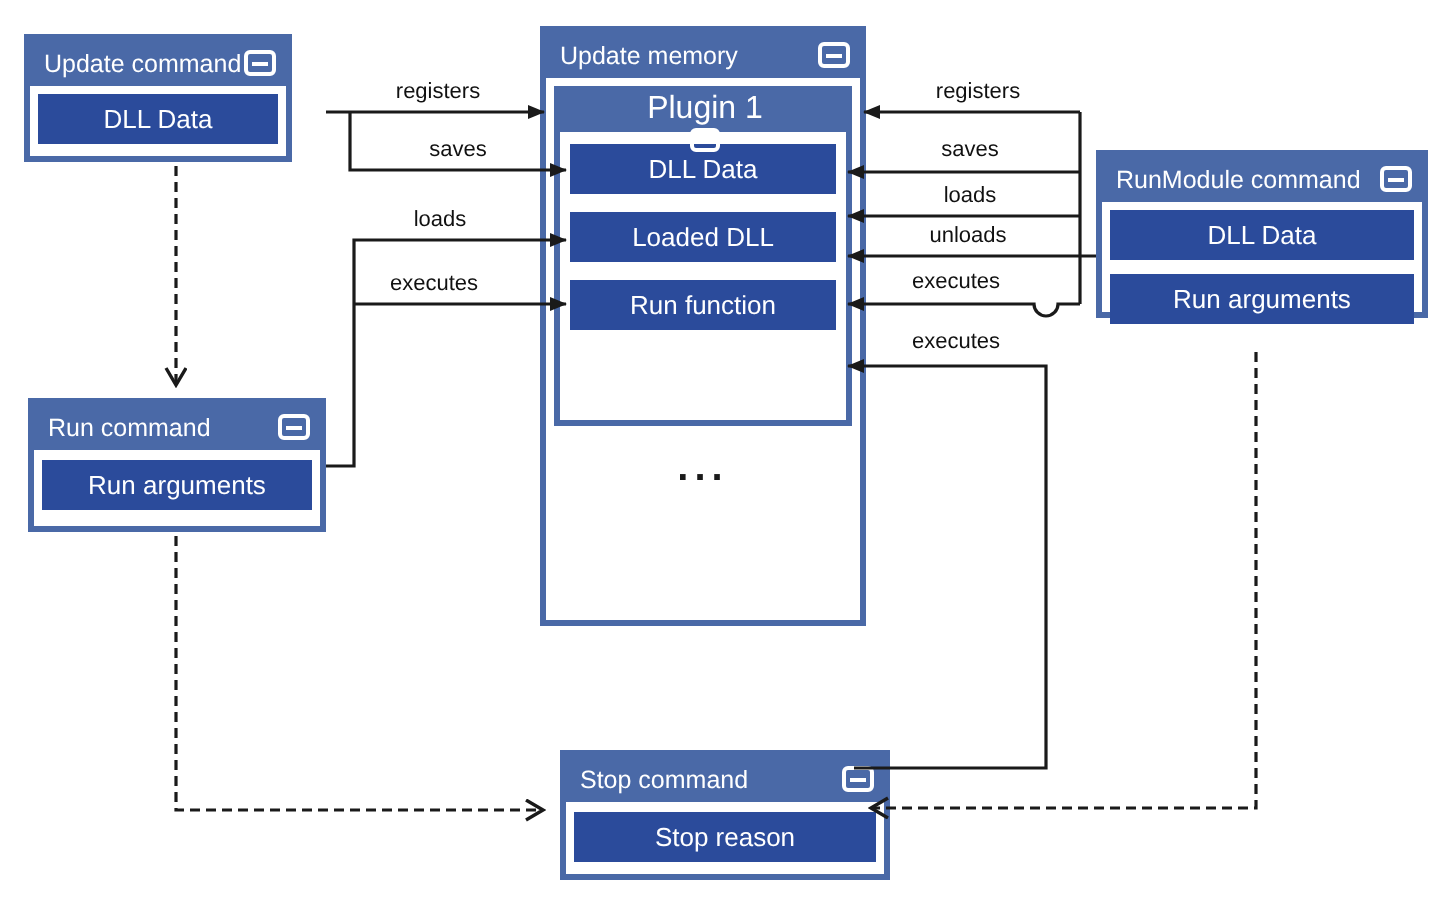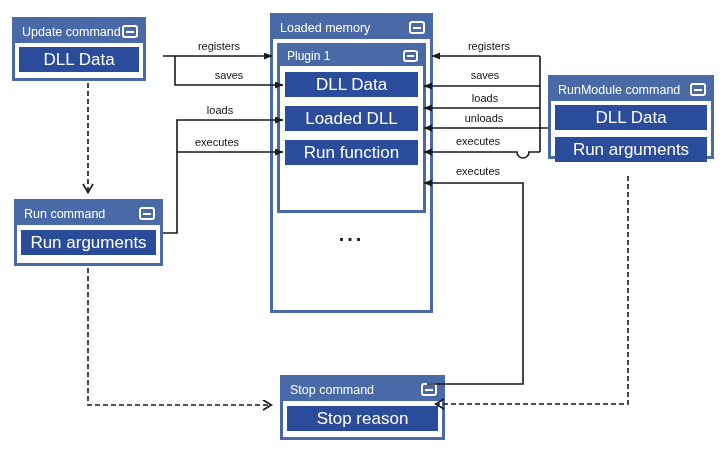--- a/index.html
+++ b/index.html
@@ -9,37 +9,37 @@
   }
   .box {
     position:absolute; box-sizing:border-box; background:#ffffff;
     border:3px solid #4a69a7;
   }
   .titlebar {
     background:#4a69a7; color:#ffffff; height:23px;
     display:flex; align-items:center; justify-content:space-between;
     padding:0 5px 0 7px; font-size:12.5px; white-space:nowrap;
   }
-  .small .titlebar { height:20px; font-size:12px; }
+  .small .titlebar { height:20px; font-size:16px;flex-direction:column; }
   .minus {
     flex:none; width:16px; height:13px; box-sizing:border-box;
     border:2px solid #ffffff; border-radius:3px; position:relative;
     background:transparent; cursor:pointer;
   }
   .small .minus { width:15px; height:12px; }
   .minus::after {
     content:""; position:absolute; left:2px; right:2px; top:50%;
     margin-top:-1px; height:2px; background:#ffffff;
   }
   .content {
     padding:4px; display:flex; flex-direction:column; box-sizing:border-box;
   }
   .item {
     background:#2b4b9b; color:#ffffff; text-align:center;
-    font-size:17px; line-height:17px; padding:4px 2px; flex:none;
+    font-size:13px; line-height:17px; padding:4px 2px; flex:none;
   }
   .edge-label {
     position:absolute; width:90px; text-align:center; font-size:11px;
     color:#111111; white-space:nowrap;
   }
   .ellipsis {
     text-align:center; color:#1a1a1a; font-size:20px; font-weight:bold;
     letter-spacing:3px; line-height:10px; margin-top:16px;
   }
   svg.edges { position:absolute; left:0; top:0; pointer-events:none; }
@@ -54,21 +54,21 @@
       <span>Update command</span>
       <span class="minus"></span>
     </div>
     <div class="content">
       <div class="item">DLL Data</div>
     </div>
   </div>
 
   <div class="box" style="left:270px;top:13px;width:163px;height:300px">
     <div class="titlebar">
-      <span>Loaded memory</span>
+      <span>Update memory</span>
       <span class="minus"></span>
     </div>
     <div class="content">
 
       <div class="box small" style="position:relative;left:0;top:0;width:149px;height:170px">
         <div class="titlebar">
           <span>Plugin 1</span>
           <span class="minus"></span>
         </div>
         <div class="content" style="padding:6px 5px;gap:9px">

